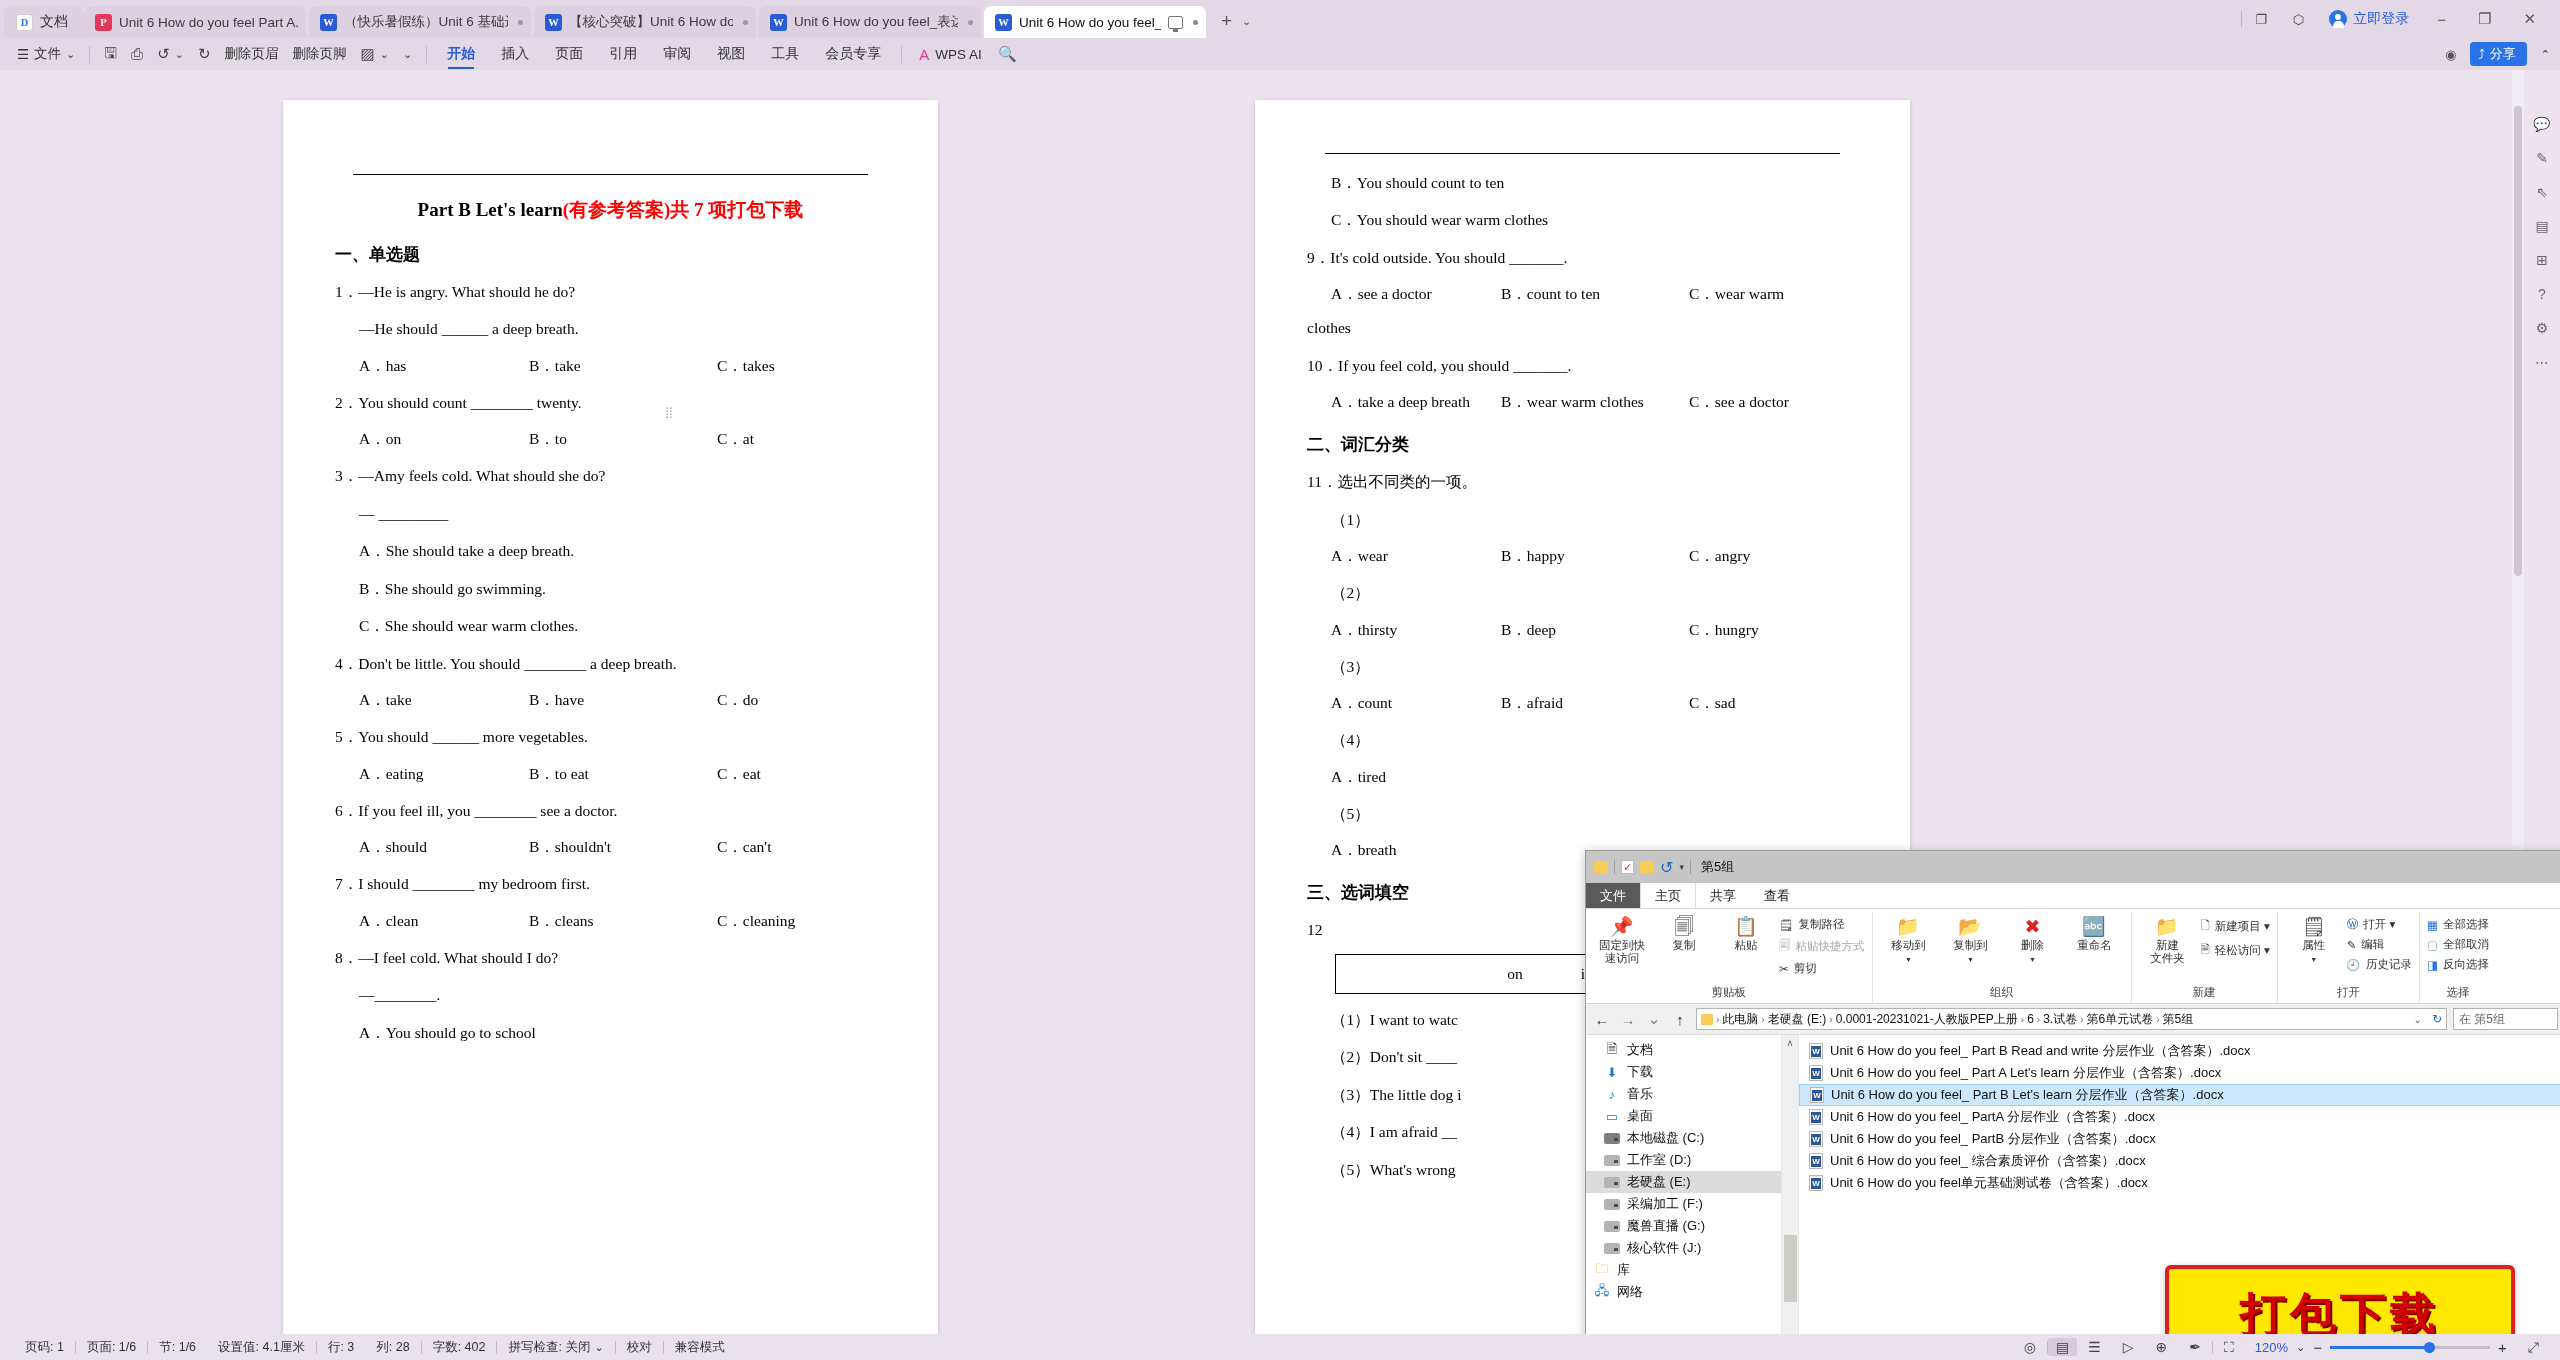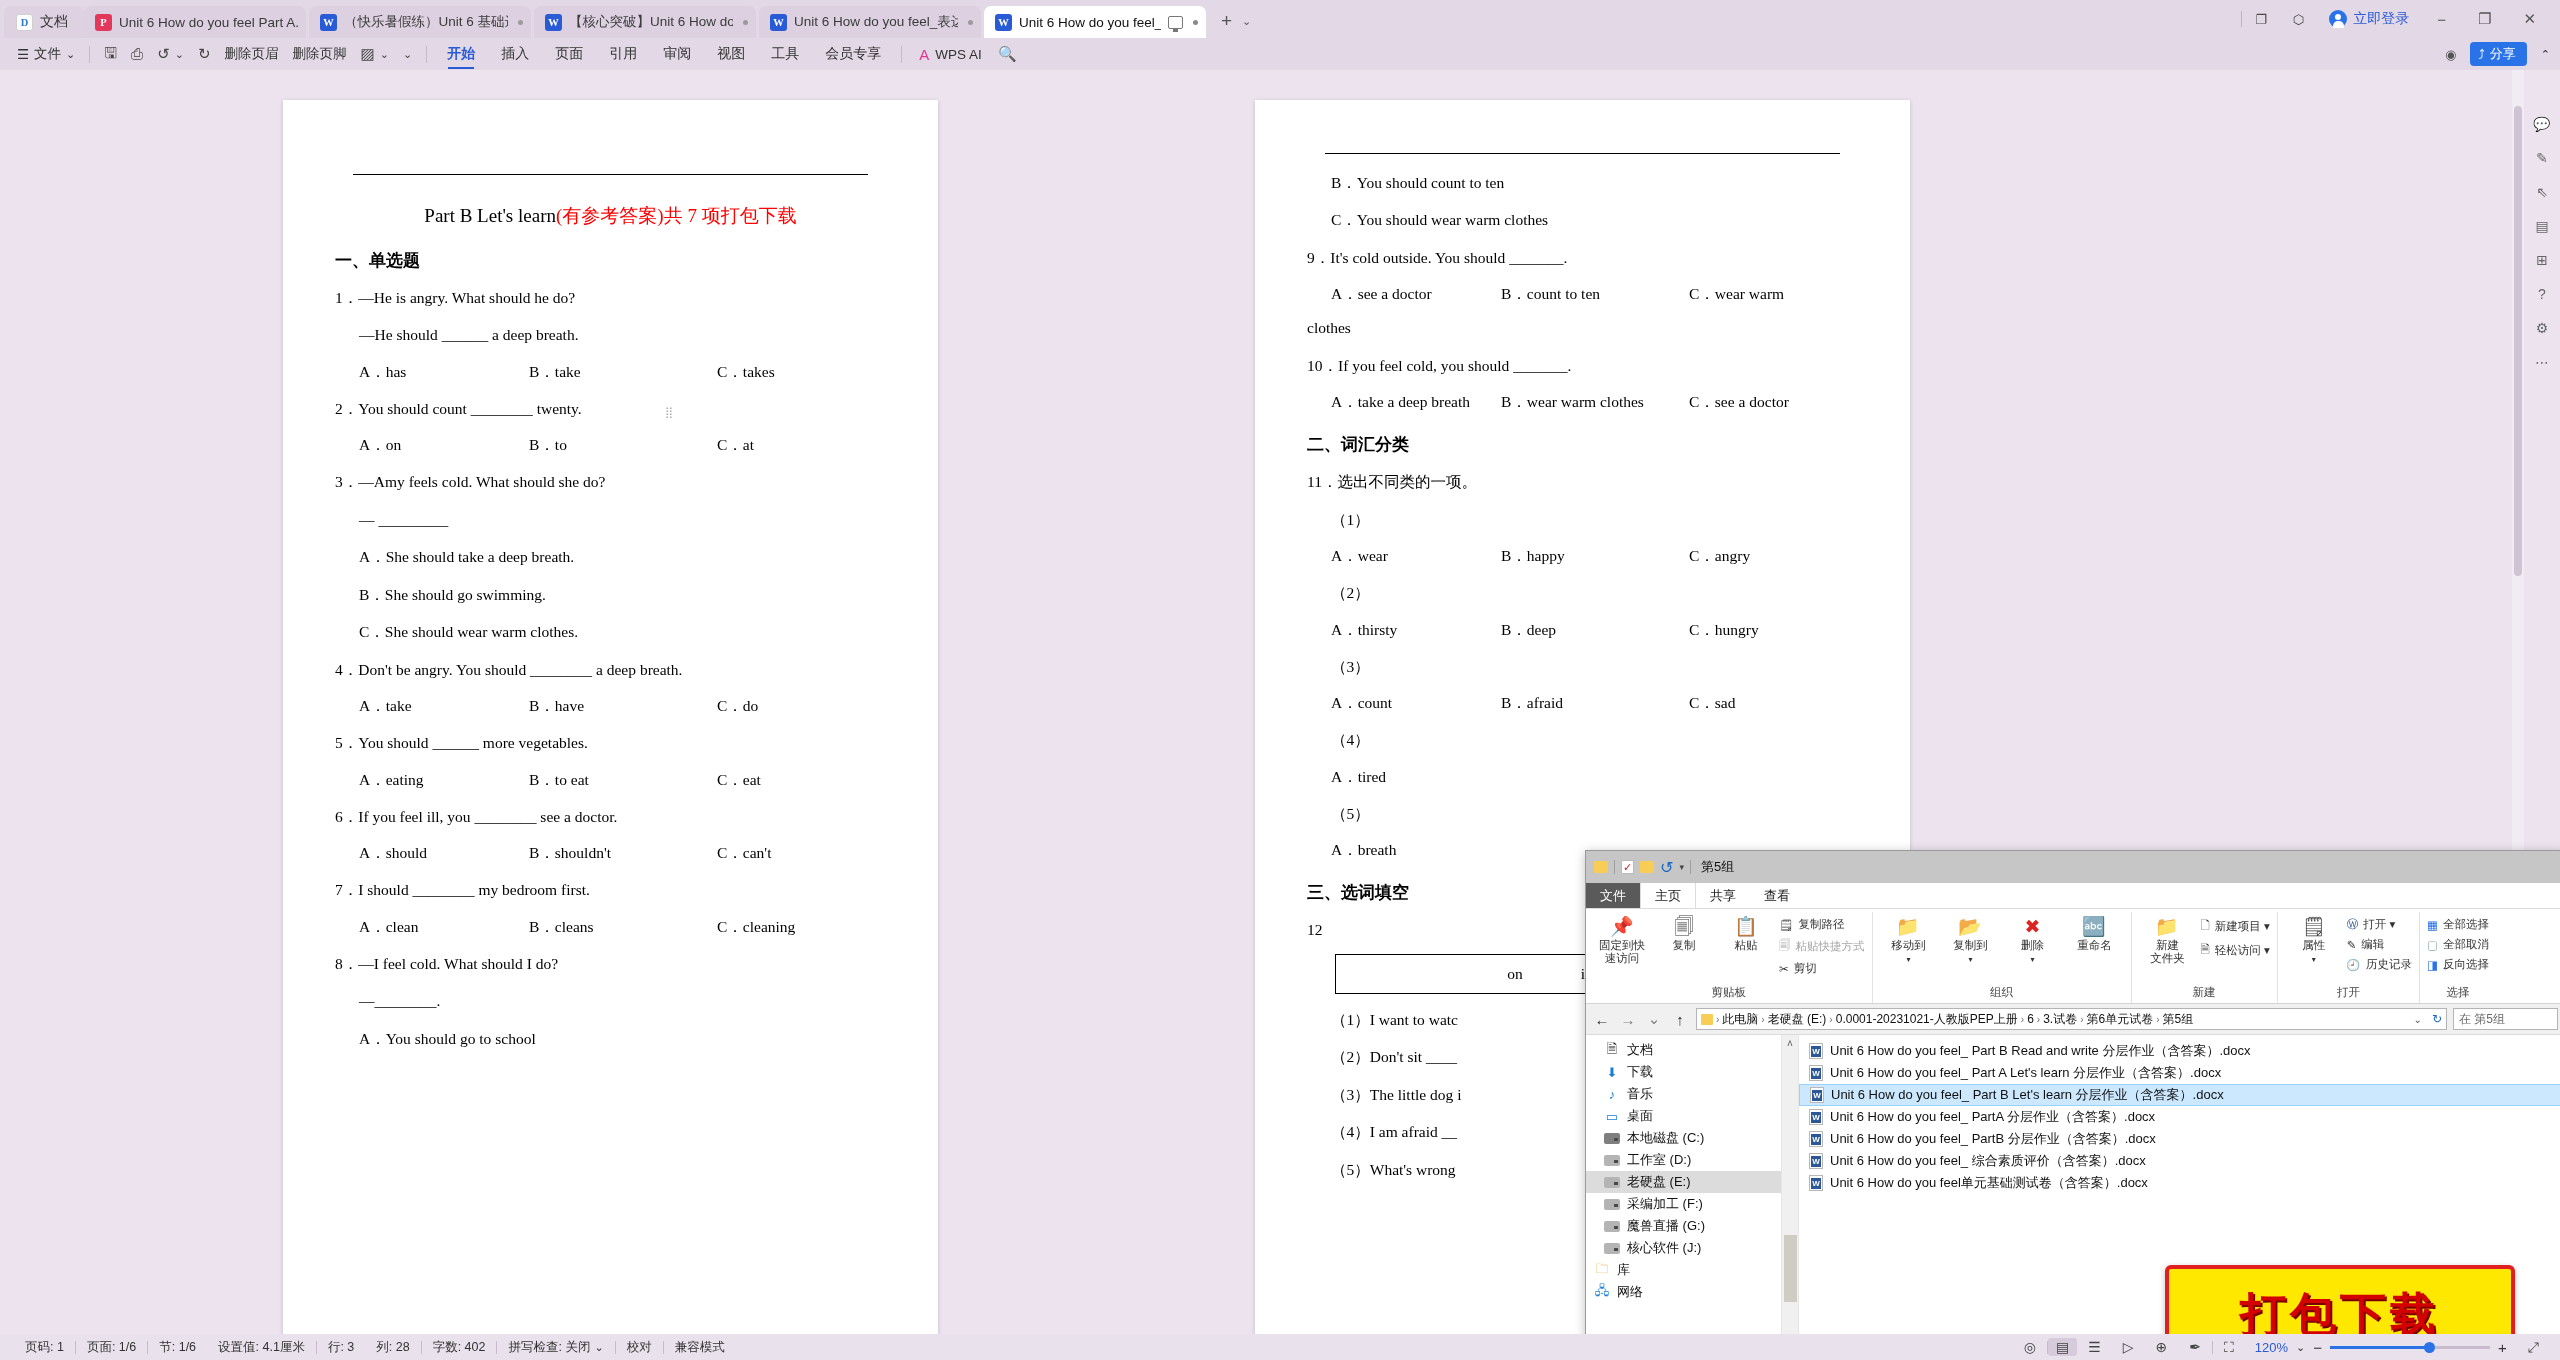--- a/index.html
+++ b/index.html
@@ -50,21 +50,21 @@
 
   
   .workspace { position:relative; height:1266px; background:#ece3ee; overflow:hidden; }
   .page { position:absolute; top:30px; background:#fff; width:655px; height:1245px; box-shadow:0 1px 4px rgba(0,0,0,.18); }
   .page.left { left:283px; }
   .page.right { left:1255px; }
   .pg-inner { padding:40px 52px 0 52px; font-family:"Liberation Serif","DejaVu Serif", serif; color:#000; }
   .hdr-rule { border-bottom:1px solid #000; height:35px; margin:0 18px 0 18px; }
   .hdr-rule2 { border-bottom:1px solid #000; height:14px; margin:0 18px 0 18px; }
   .title1 { text-align:center; font-weight:bold; font-size:19.5px; margin-top:32px; letter-spacing:.3px; }
-  .title2 { text-align:center; font-weight:normal; font-size:19px; margin-top:28px; }
+  .title2 { text-align:center; font-weight:bold; font-size:19px; margin-top:22px; }
   .title2 .red { color:#ff0000; }
   .badge-row { display:flex; align-items:flex-start; margin-top:45px; }
   .badge-cn { font-family:"Liberation Sans",sans-serif; font-weight:bold; font-size:23px; color:#fff; -webkit-text-stroke:1.6px #4fc3e8; letter-spacing:2px; margin-top:22px; margin-left:6px;}
   .clipart { margin-left:75px; width:160px; height:95px; background:#17a89a; border-radius:2px; position:relative; overflow:hidden;}
   .ca-board { position:absolute; left:14px; top:13px; width:54px; height:38px; background:#fff; border:3px solid #0d7d72;}
   .ca-scribble { position:absolute; left:24px; top:24px; width:26px; height:14px; border:2px solid #3aa; border-radius:3px; }
   .ca-bulb { position:absolute; right:16px; top:10px; width:26px; height:26px; border-radius:50%; background:#ffc61e; }
   .ca-bulb:after{content:"";position:absolute;left:8px;top:24px;width:10px;height:8px;background:#5c4327;border-radius:0 0 2px 2px;}
   .ca-desk { position:absolute; left:8px; bottom:10px; right:8px; height:7px; background:#0e7c6f; border-radius:2px;}
   .ca-laptop { position:absolute; left:72px; bottom:17px; width:42px; height:26px; background:#f2f2f2; border-radius:2px;}
@@ -292,21 +292,21 @@
 
       <div class="q">
         <span>3．</span><span>—Amy feels cold. What should she do?</span>
       </div>
       <div class="q indent">— _________</div>
       <div class="q indent">A．She should take a deep breath.</div>
       <div class="q indent">B．She should go swimming.</div>
       <div class="q indent">C．She should wear warm clothes.</div>
 
       <div class="q">
-        <span>4．</span><span>Don't be angry. You should ________ a deep breath.</span>
+        <span>4．</span><span>Don't be little. You should ________ a deep breath.</span>
       </div>
       <div class="opts">
         <span class="o1">A．take</span>
         <span class="o2">B．have</span>
         <span>C．do</span>
       </div>
 
       <div class="q">
         <span>5．</span><span>You should ______ more vegetables.</span>
       </div>

